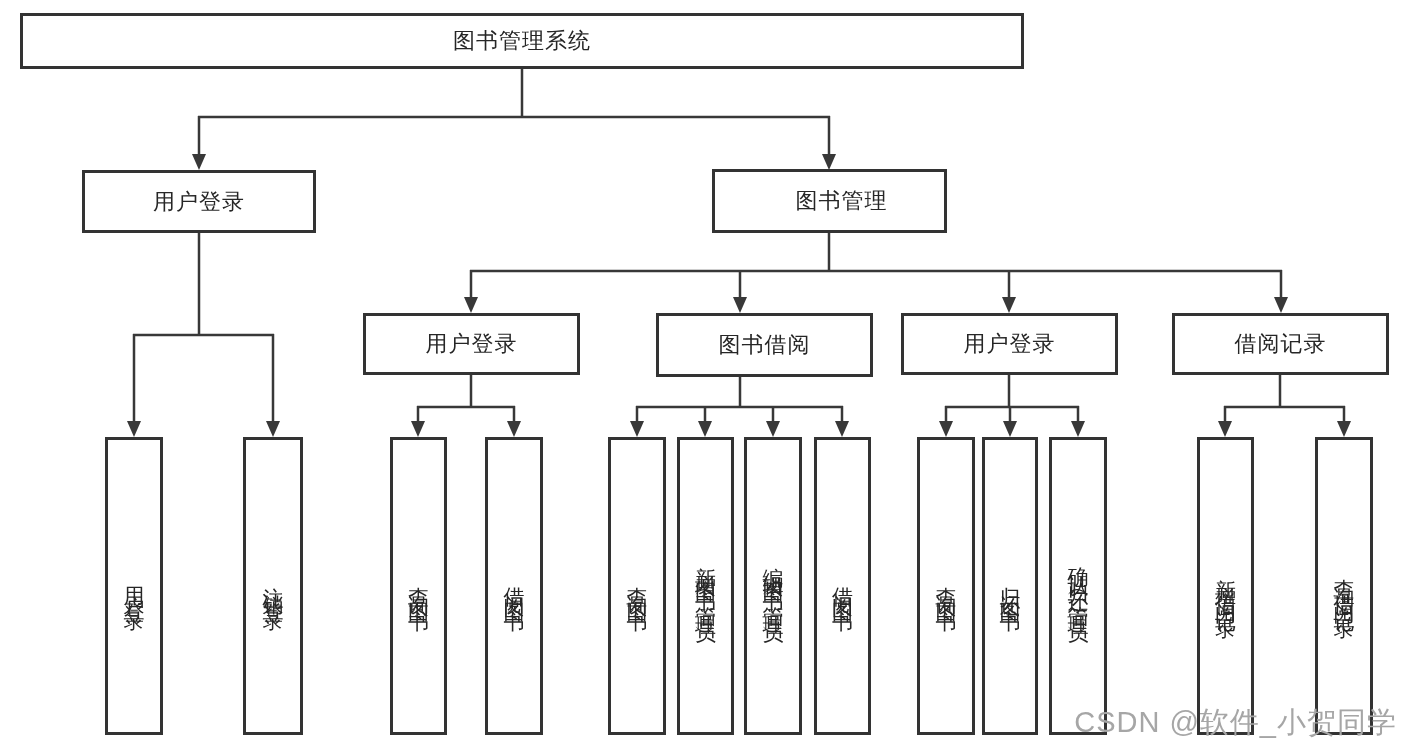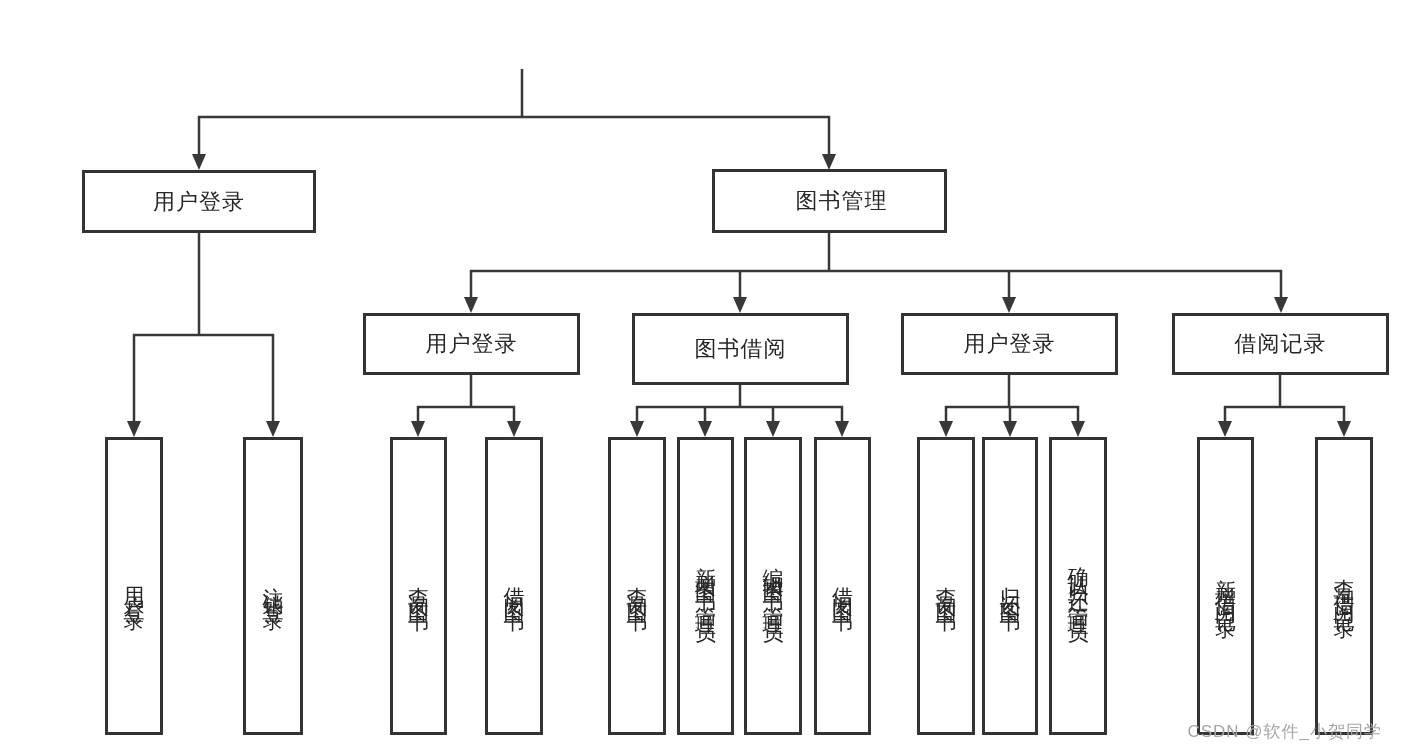--- a/index.html
+++ b/index.html
@@ -28,23 +28,23 @@
   .h-node { font-size: 22px; }
   .leaf {
     writing-mode: vertical-rl;
     text-orientation: mixed;
     font-size: 21px;
     letter-spacing: 8px;
     white-space: nowrap;
   }
   .watermark {
     position: absolute;
-    right: 23px;
+    right: 8px;
     bottom: 4px;
-    font-size: 17px;
+    font-size: 29px;
     letter-spacing: 1px;
     color: var(--watermark, #a6a6a6);
     z-index: 5;
   }
 </style>
 </head>
 <body>
 
 <div class="canvas">
 
@@ -77,26 +77,27 @@
     <path class="cl" d="M1009 375V407 M945 407H1079 M946 406V423 M1010 406V423 M1078 406V423"></path>
     <polygon class="ah" points="939,421 953,421 946,437"></polygon>
     <polygon class="ah" points="1003,421 1017,421 1010,437"></polygon>
     <polygon class="ah" points="1071,421 1085,421 1078,437"></polygon>
 
     <path class="cl" d="M1280 375V407 M1224 407H1345 M1225 406V423 M1344 406V423"></path>
     <polygon class="ah" points="1218,421 1232,421 1225,437"></polygon>
     <polygon class="ah" points="1337,421 1351,421 1344,437"></polygon>
   </svg>
 
+  <div class="node h-node" style="left:20px; top:13px; width:1004px; height:56px;">图书管理系统</div>
 
   <div class="node h-node" style="left:82px; top:170px; width:234px; height:63px;">用户登录</div>
   <div class="node h-node" style="left:712px; top:169px; width:235px; height:64px;padding-left:24px;">图书管理</div>
 
   <div class="node h-node" style="left:363px; top:313px; width:217px; height:62px;">用户登录</div>
-  <div class="node h-node" style="left:632px; top:313px; width:217px; height:72px;text-align:center;">图书借阅</div>
+  <div class="node h-node" style="left:656px; top:313px; width:217px; height:64px;text-align:center;">图书借阅</div>
   <div class="node h-node" style="left:901px; top:313px; width:217px; height:62px;">用户登录</div>
   <div class="node h-node" style="left:1172px; top:313px; width:217px; height:62px;">借阅记录</div>
 
   <div class="node leaf" style="left:105px; top:437px; width:58px; height:298px;">用户登录</div>
   <div class="node leaf" style="left:243px; top:437px; width:60px; height:298px;">注销登录</div>
 
   <div class="node leaf" style="left:390px; top:437px; width:57px; height:298px;">查询图书</div>
   <div class="node leaf" style="left:485px; top:437px; width:58px; height:298px;">借阅图书</div>
 
   <div class="node leaf" style="left:608px; top:437px; width:58px; height:298px;">查询图书</div>

